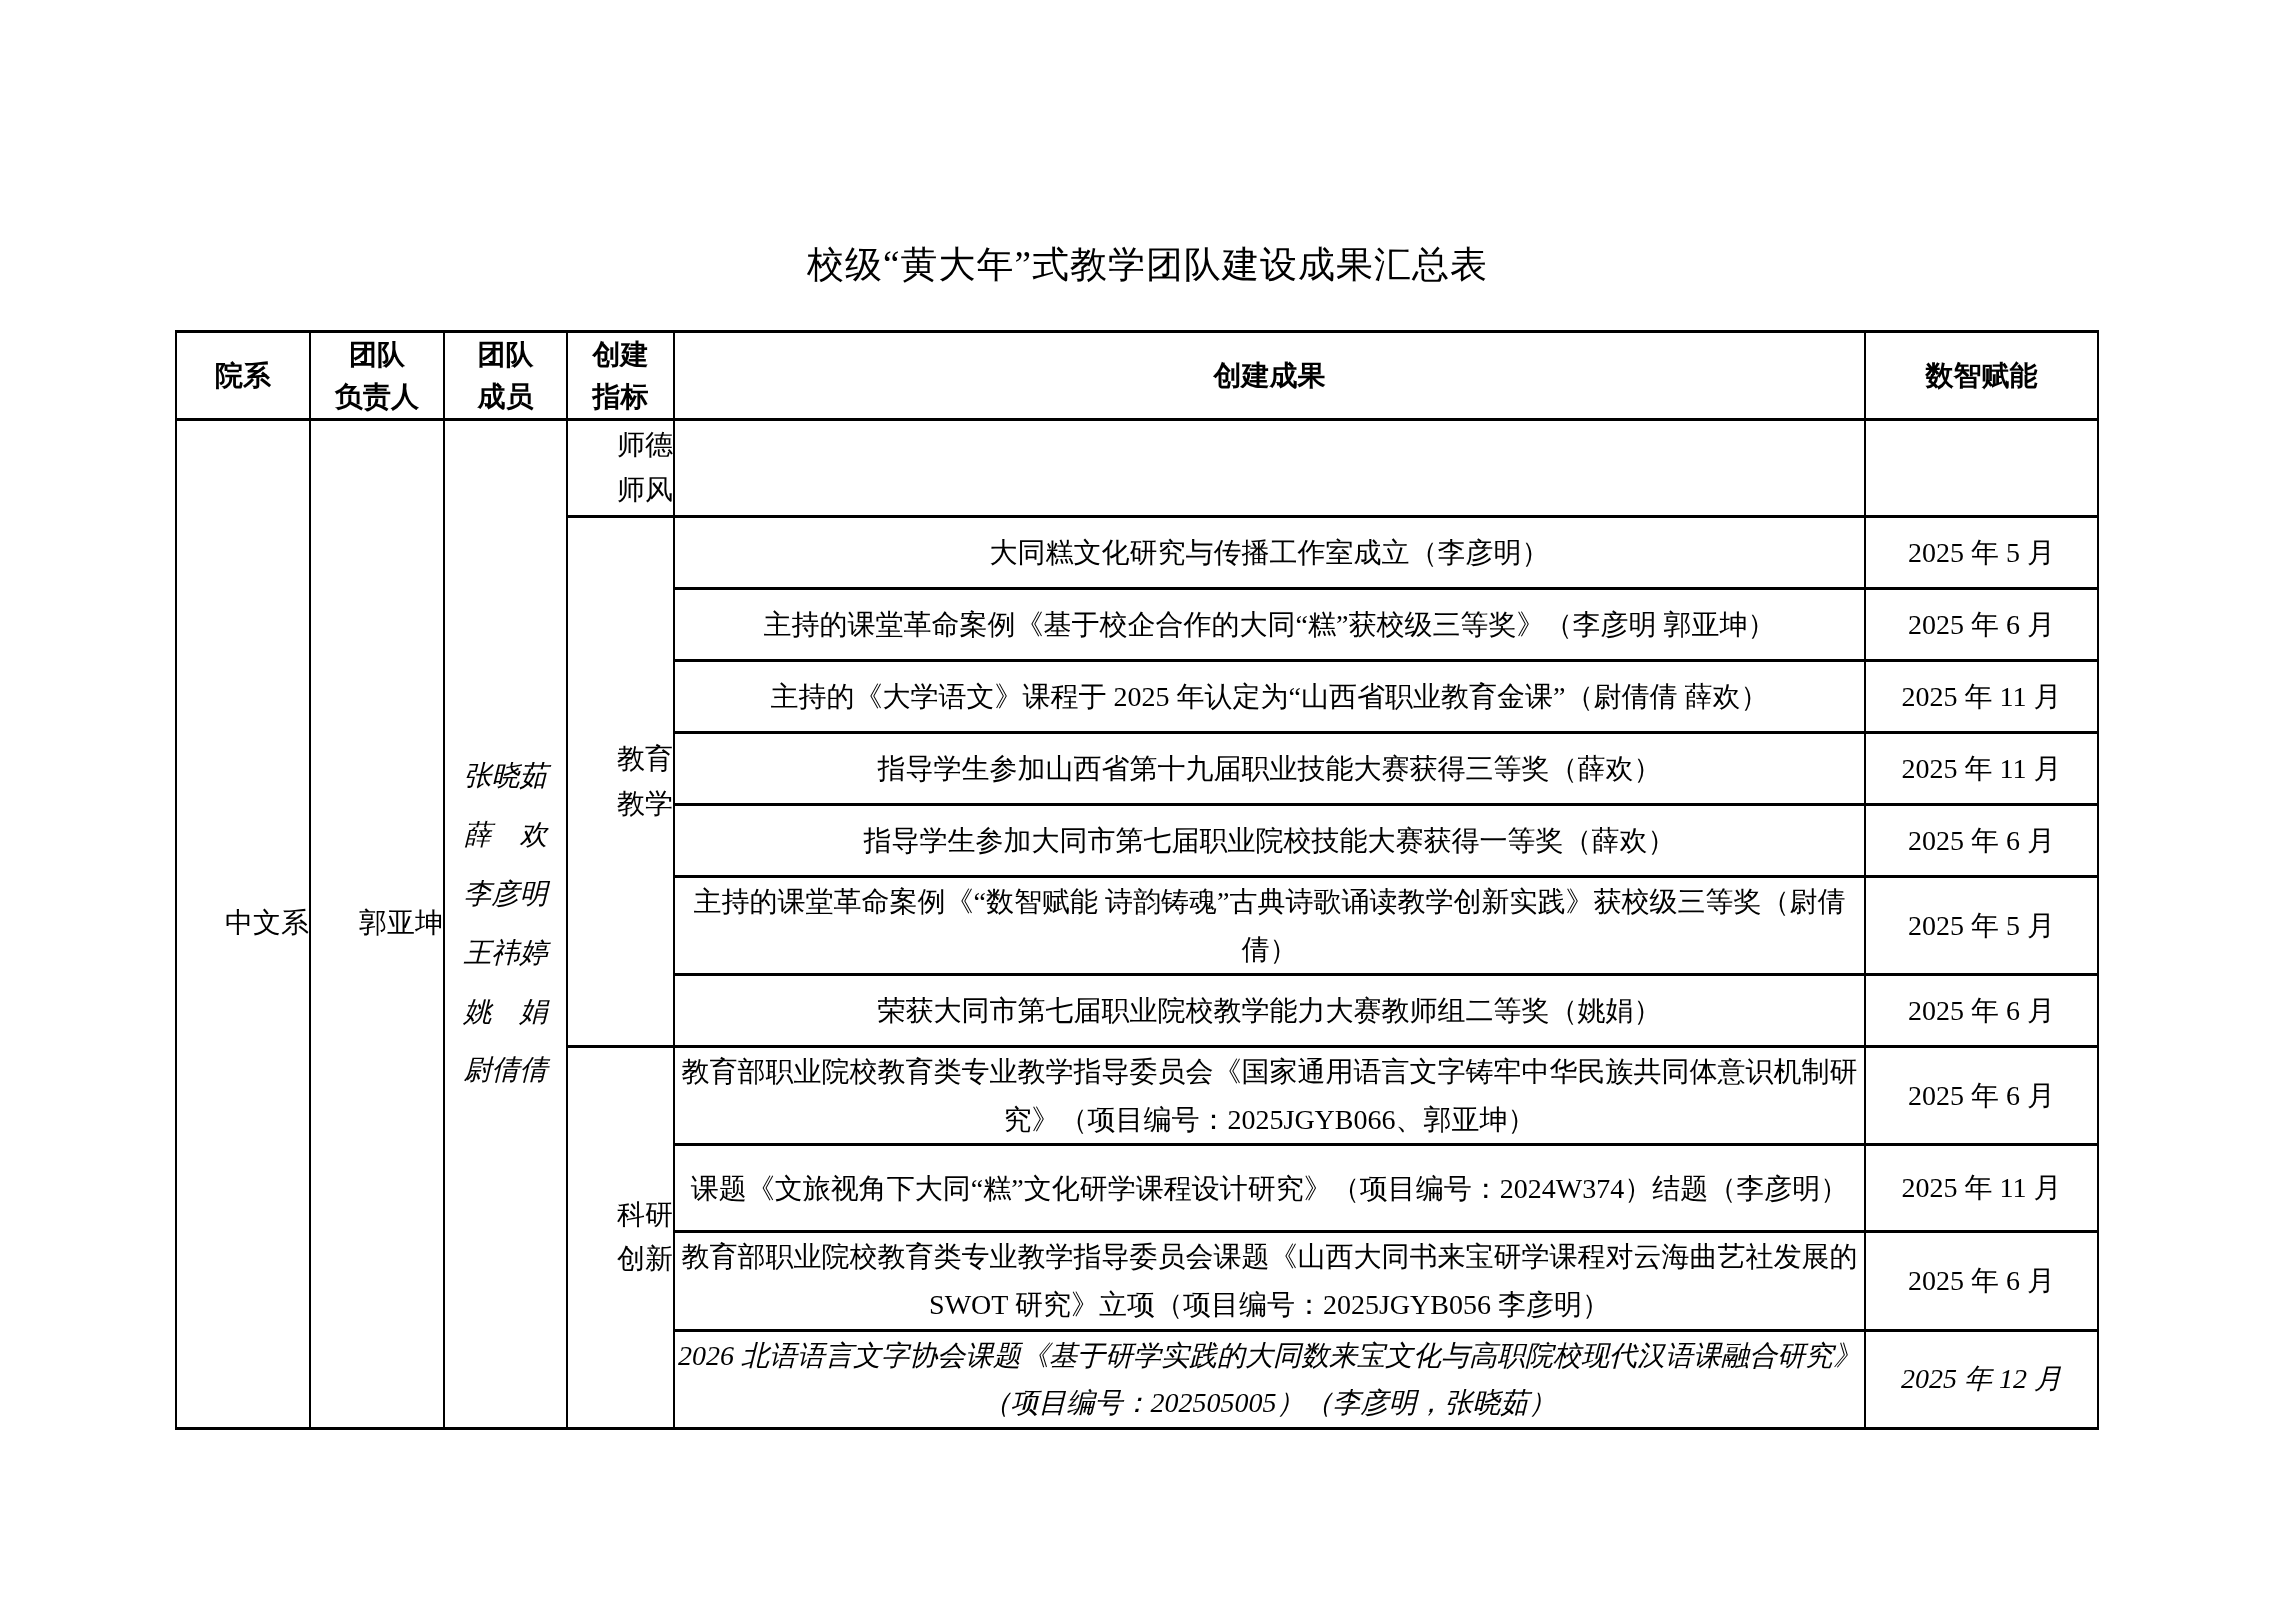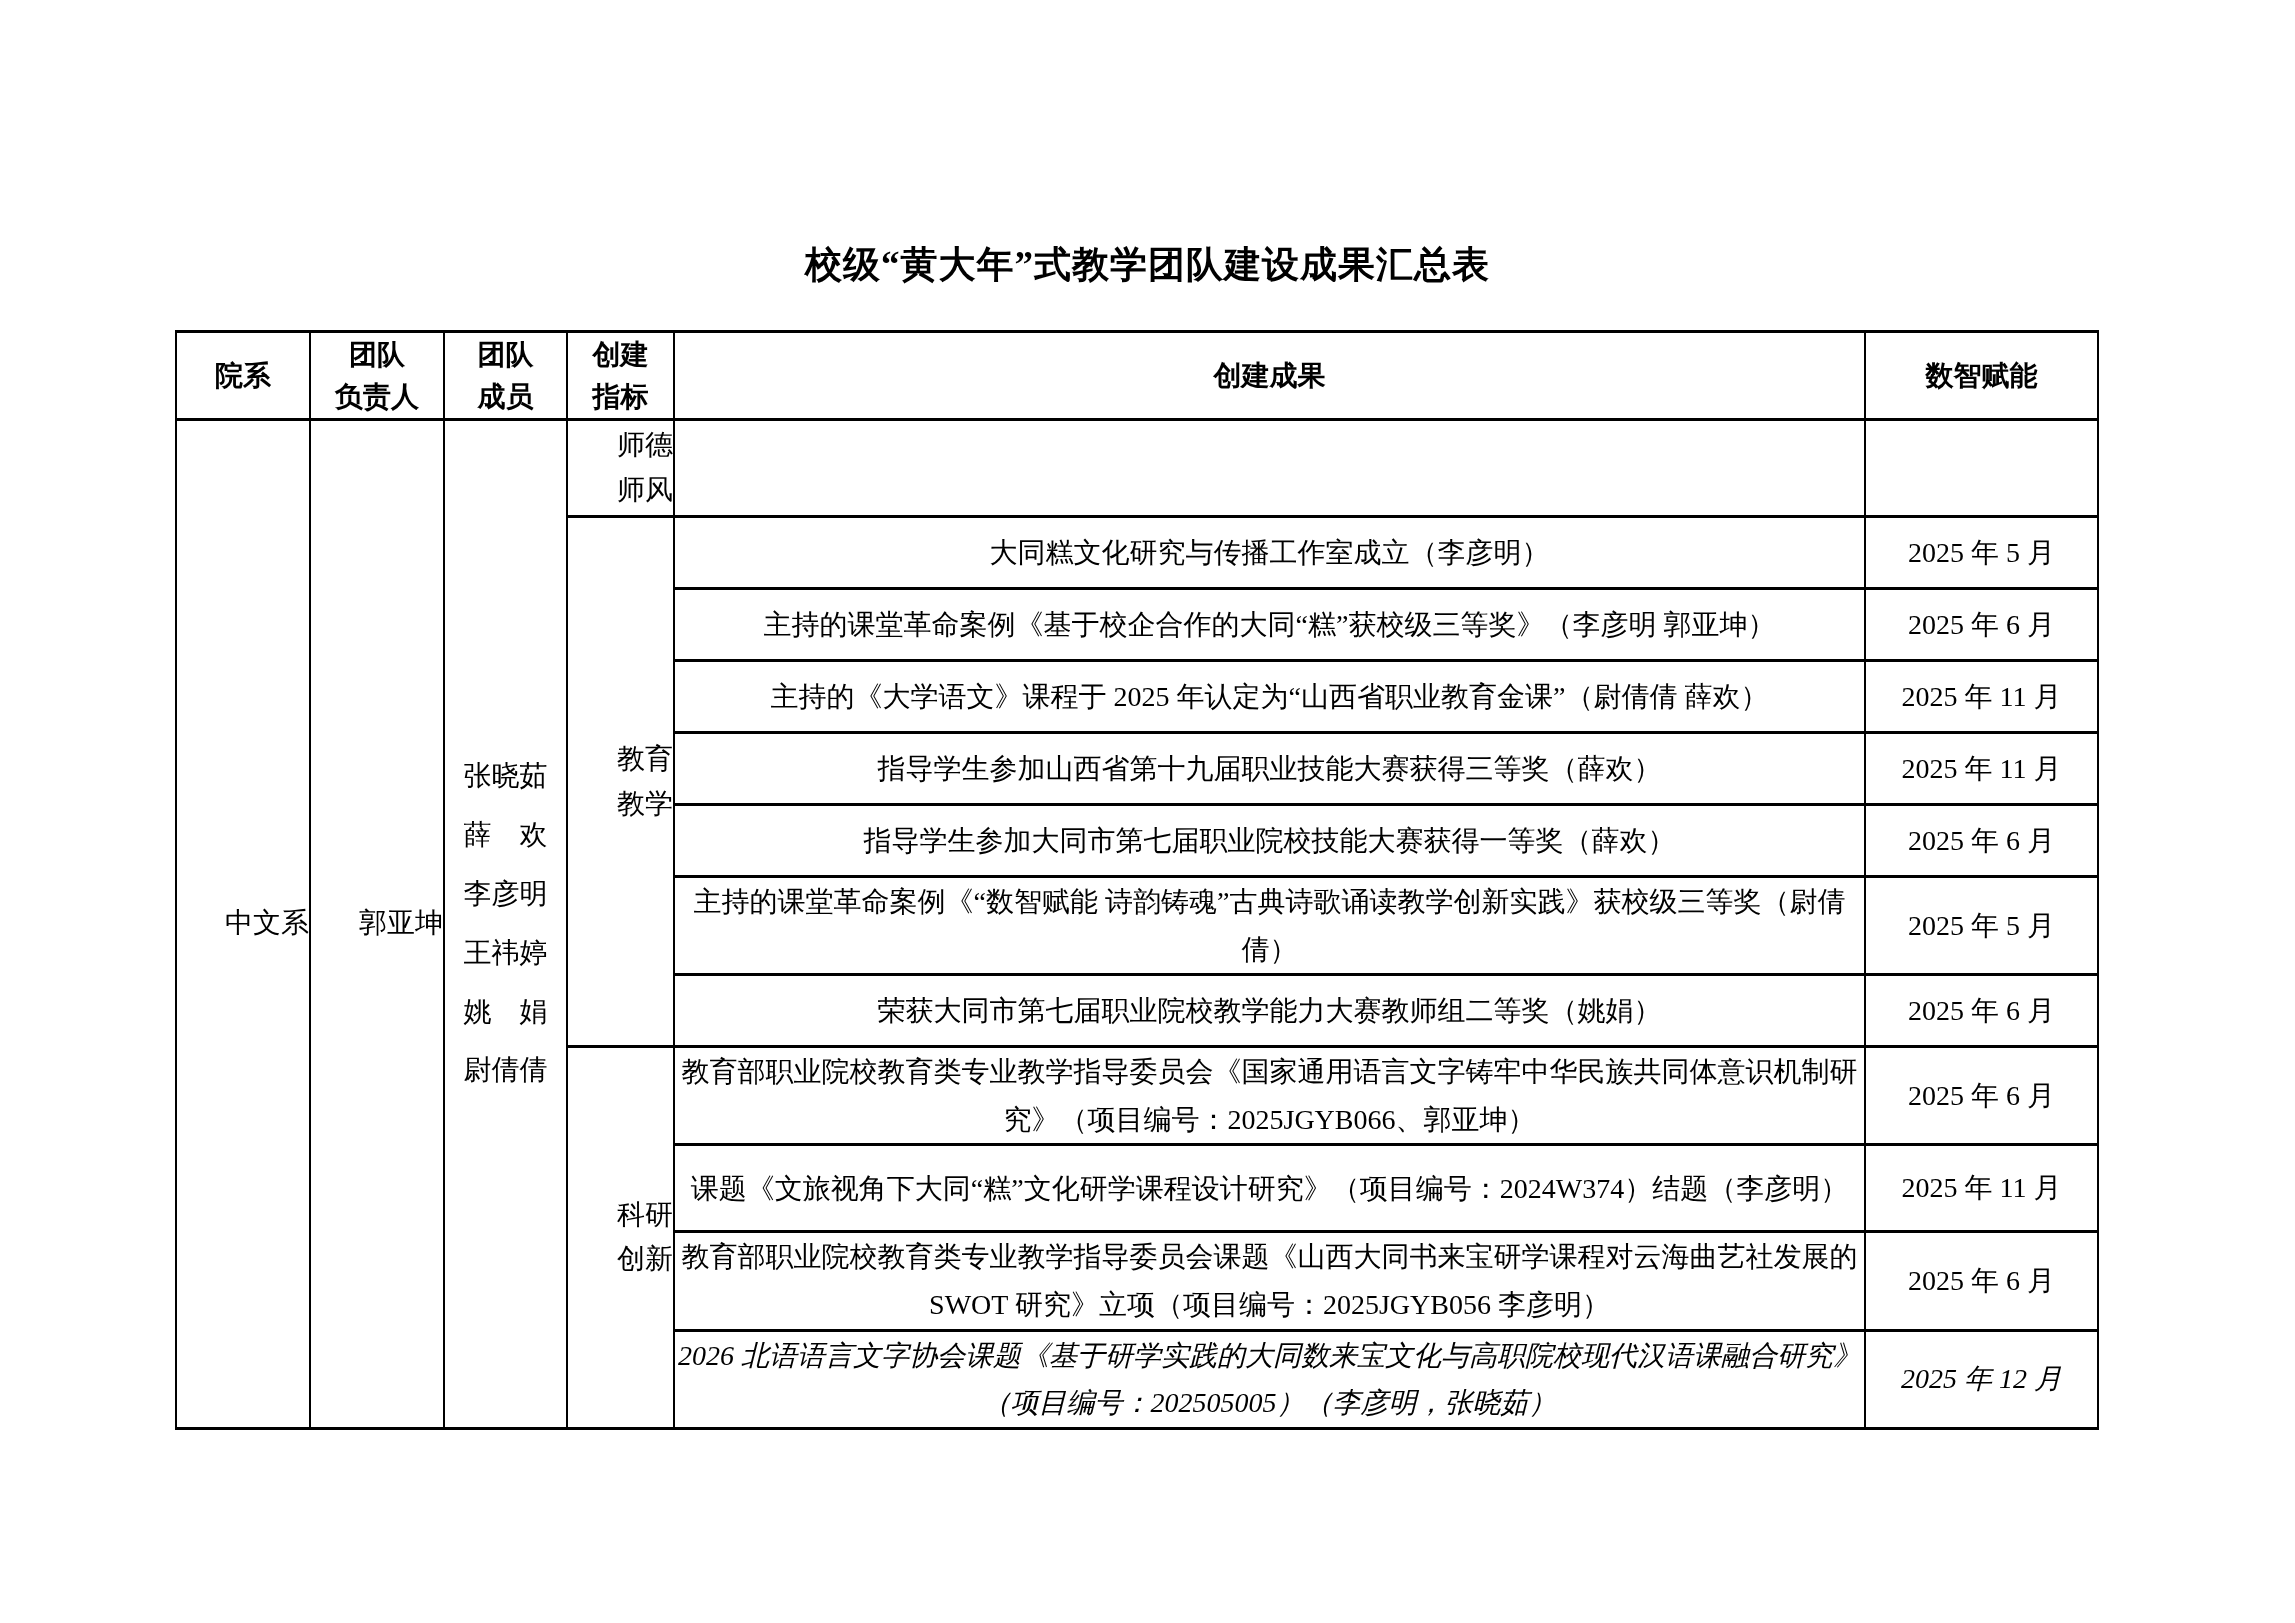--- a/index.html
+++ b/index.html
@@ -16,21 +16,21 @@
     overflow: hidden;
   }
   .doc-title {
     position: absolute;
     top: 240px;
     left: 0;
     width: 100%;
     margin: 0;
     text-align: center;
     font-size: 37px;
-    font-weight: 700;
+    font-weight: 400;
     letter-spacing: 1px;
   }
   table.summary {
     position: absolute;
     left: 175px;
     top: 330px;
     width: 1922px;
     border-collapse: collapse;
     table-layout: fixed;
   }
@@ -52,20 +52,21 @@
   }
   .cell-center {
     text-align: right;
     white-space: pre-line;
     line-height: 1.6;
   }
   .cell-members {
     text-align: center;
     white-space: pre-line;
     line-height: 2.1;
+    font-style: italic;
   }
   .cell-ach {
     text-align: center;
     padding: 5.1px 20.4px 5.1px 28px;
     line-height: 1.7;
   }
   .cell-time { text-align: center; }
   tr.rh-head  { height: 88px; }
   tr.rh-shide { height: 97px; }
   tr.rh-s     { height: 72px; }

